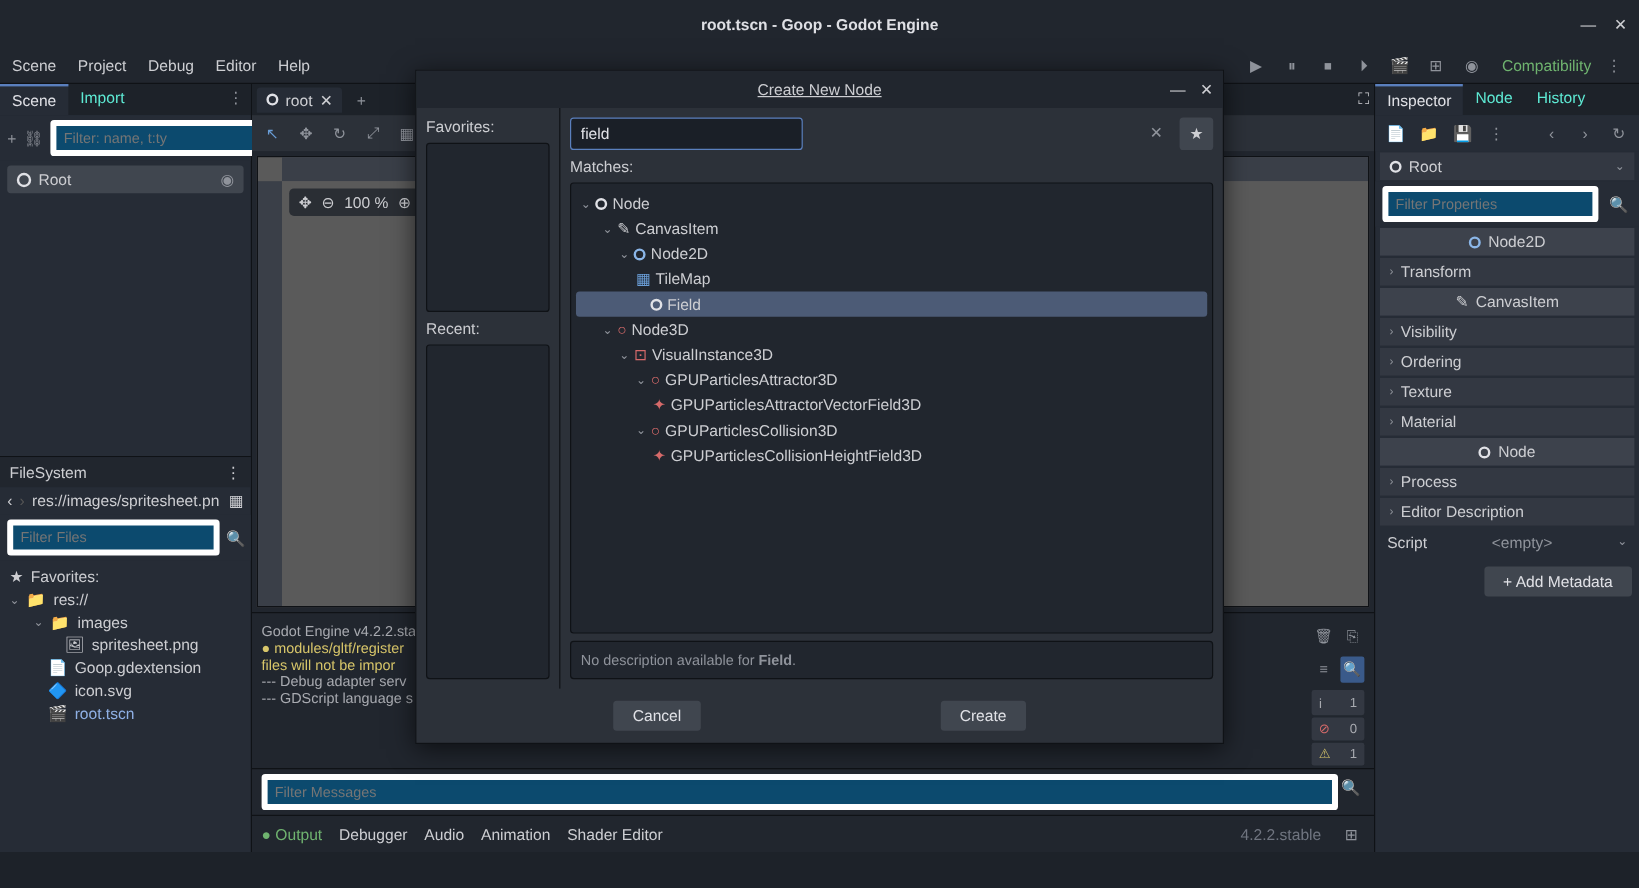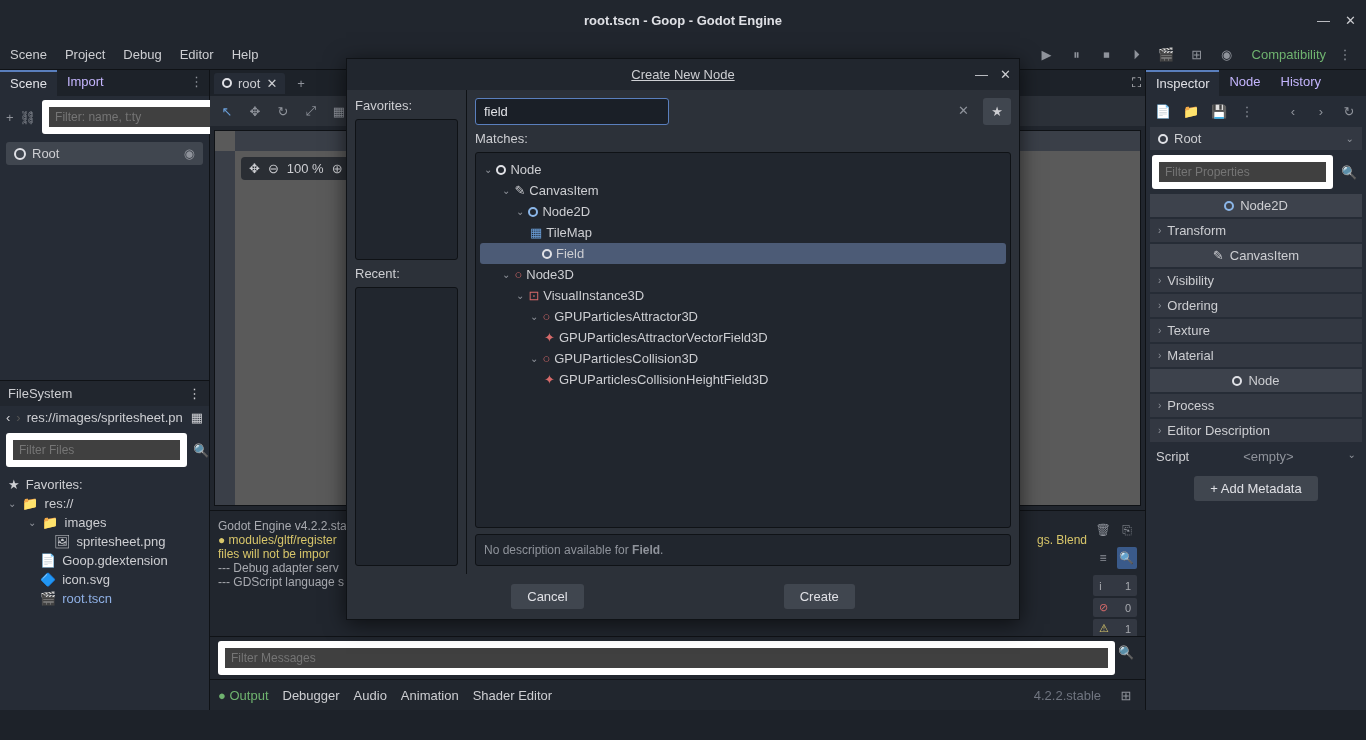--- a/index.html
+++ b/index.html
@@ -9,24 +9,24 @@
 .win-controls { position:absolute; right:10px; display:flex; gap:15px; }
 .win-controls span { cursor:pointer; color:#cdced2; }
 .menubar { height:30px; background:#21262e; display:flex; align-items:center; padding:0 10px; gap:18px; border-bottom:1px solid #0f1216; }
 .menubar-left { display:flex; gap:18px; }
 .menubar-right { margin-left:auto; display:flex; align-items:center; gap:8px; }
 .icon-btn { width:22px; height:22px; display:flex; align-items:center; justify-content:center; color:#8f939b; cursor:pointer; }
 .compat { color:#6fb36f; margin-left:6px; }
 .main { display:flex; height:calc(100% - 100px); }
 .left-col { width:210px; display:flex; flex-direction:column; background:#262c36; border-right:1px solid #0f1216; }
 .panel-tabs { display:flex; height:26px; background:#1d2229; }
-.tab { padding:4px 10px; color:#c4b5fd; cursor:pointer; }
+.tab { padding:4px 10px; color:#5eead4; cursor:pointer; }
 .tab.active { background:#262c36; color:#e0e1e6; border-top:2px solid #5a7fbd; }
 .panel-toolbar { display:flex; align-items:center; gap:6px; padding:4px 6px; background:#262c36; }
-.filter-input { flex:1; background:#404040; border:7px solid #ffffff; color:#8f939b; padding:3px 6px; font-size:12px; border-radius:3px; }
+.filter-input { flex:1; background:#0c4a6e; border:5px solid #ffffff; color:#8f939b; padding:3px 6px; font-size:12px; border-radius:3px; }
 .scene-row { display:flex; align-items:center; padding:4px 8px; margin:4px 6px; background:#40464f; border-radius:3px; gap:6px; }
 .circle-icon { width:12px; height:12px; border:2px solid #e0e1e6; border-radius:50%; }
 .fs-panel { border-top:1px solid #0f1216; margin-top:auto; height:330px; display:flex; flex-direction:column; }
 .fs-header { padding:5px 8px; background:#21262e; display:flex; justify-content:space-between; }
 .fs-path { display:flex; align-items:center; gap:6px; padding:4px 6px; }
 .fs-tree { padding:4px 8px; flex:1; overflow:auto; }
 .tree-row { display:flex; align-items:center; gap:6px; padding:2px 0; cursor:pointer; }
 .tree-row.sel { color:#8fb0e5; }
 .indent { display:inline-block; }
 .folder-icon { color:#6a9ed8; }
@@ -214,24 +214,20 @@
       <div class="output">
         <div style="display:flex;justify-content:space-between">
           <div>
             <div>Godot Engine v4.2.2.sta</div>
             <div><span class="warn">● </span><span class="warn">modules/gltf/register</span></div>
             <div class="warn">files will not be impor</div>
             <div>--- Debug adapter serv</div>
             <div>--- GDScript language s</div>
           </div>
           <div style="display:flex;gap:6px">
-            <div>
-              <div>&nbsp;</div>
-              <div class="warn">gs. Blend</div>
-            </div>
             <div class="badge-col">
               <div style="display:flex;gap:4px;margin-bottom:4px">
                 <span class="icon-btn">🗑</span>
                 <span class="icon-btn">⎘</span>
               </div>
               <div style="display:flex;gap:4px;margin-bottom:4px">
                 <span class="icon-btn">≡</span>
                 <span class="icon-btn" style="background:#3a5a8a;border-radius:2px">🔍</span>
               </div>
               <div class="badge">
@@ -334,21 +330,21 @@
       </div>
     <div class="insp-row">
         <span class="chev">›</span>
         <span>Editor Description</span>
       </div>
     <div style="display:flex;justify-content:space-between;padding:6px 10px">
       <span>Script</span>
       <span style="color:#8f939b">&lt;empty&gt;</span>
       <span class="chev">⌄</span>
     </div>
-    <div style="display:flex;justify-content:center;padding:6px">
+    <div style="display:flex;justify-content:flex-end;padding:6px">
       <button class="btn"><span>+ </span><span>Add Metadata</span></button>
     </div>
   </div>
 </div>
 
 <div class="modal-backdrop">
   <div class="modal">
     <div class="modal-title">
       <span class="modal-title-text">Create New Node</span>
       <div class="modal-close">

